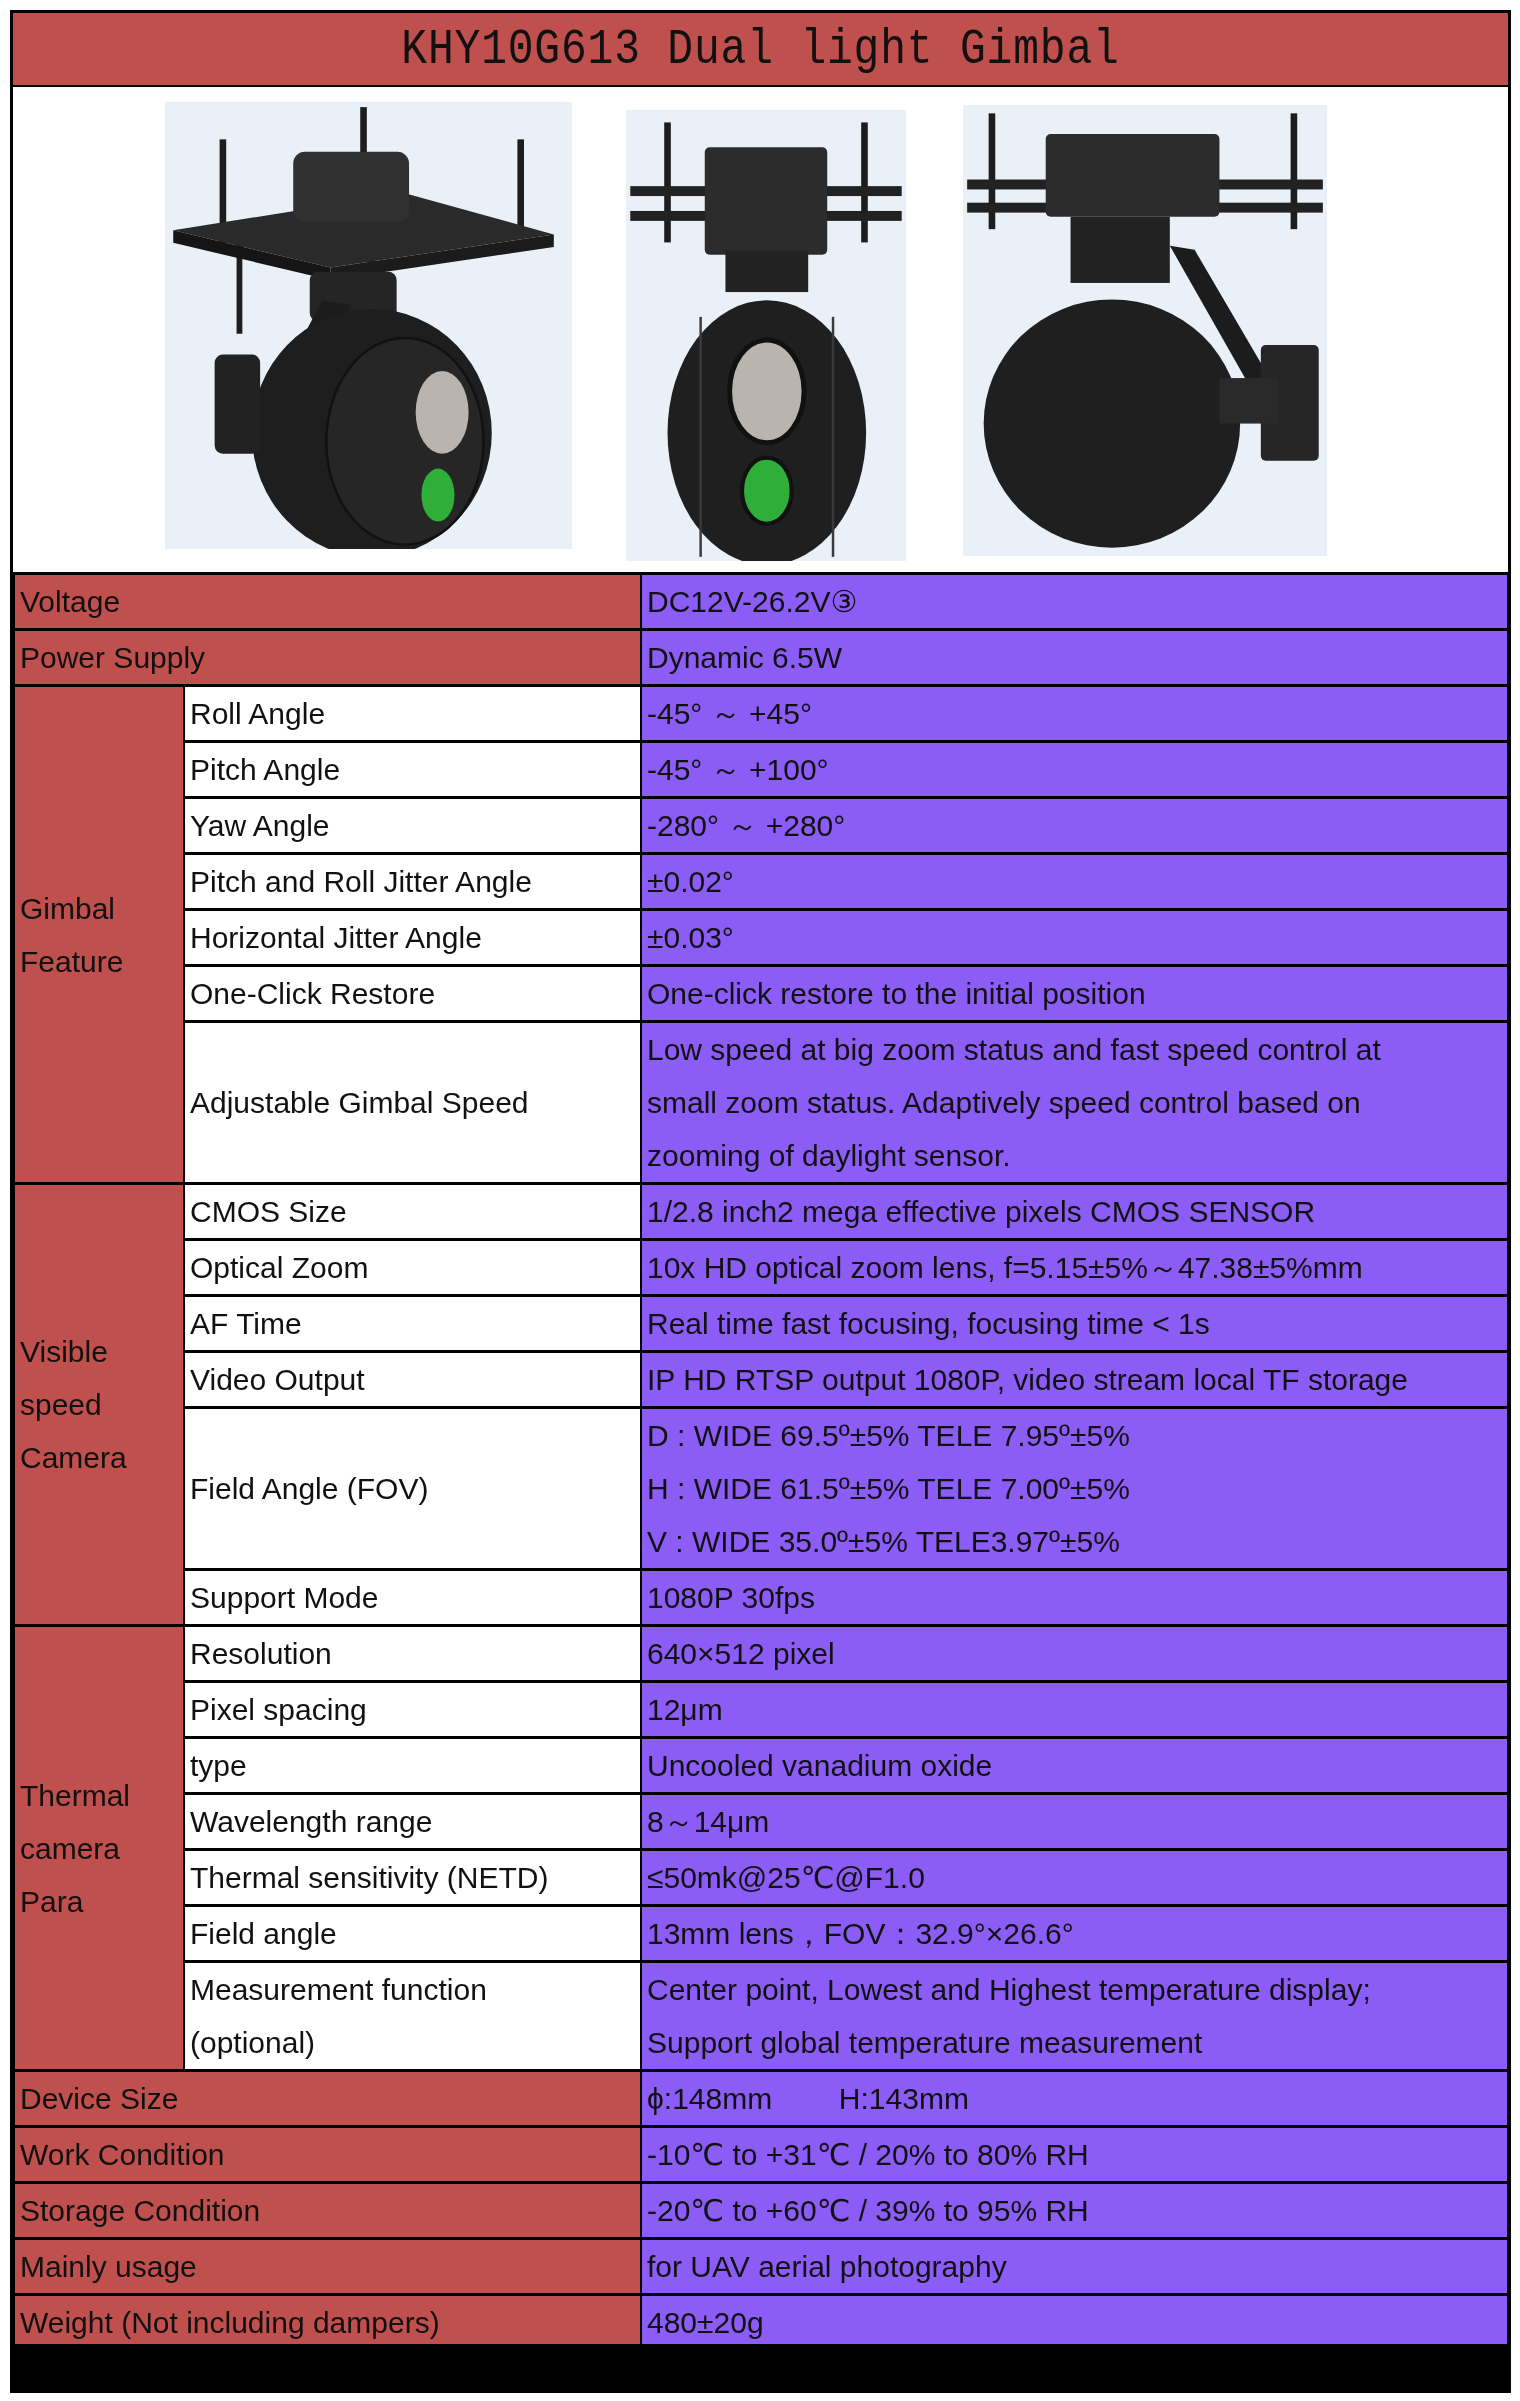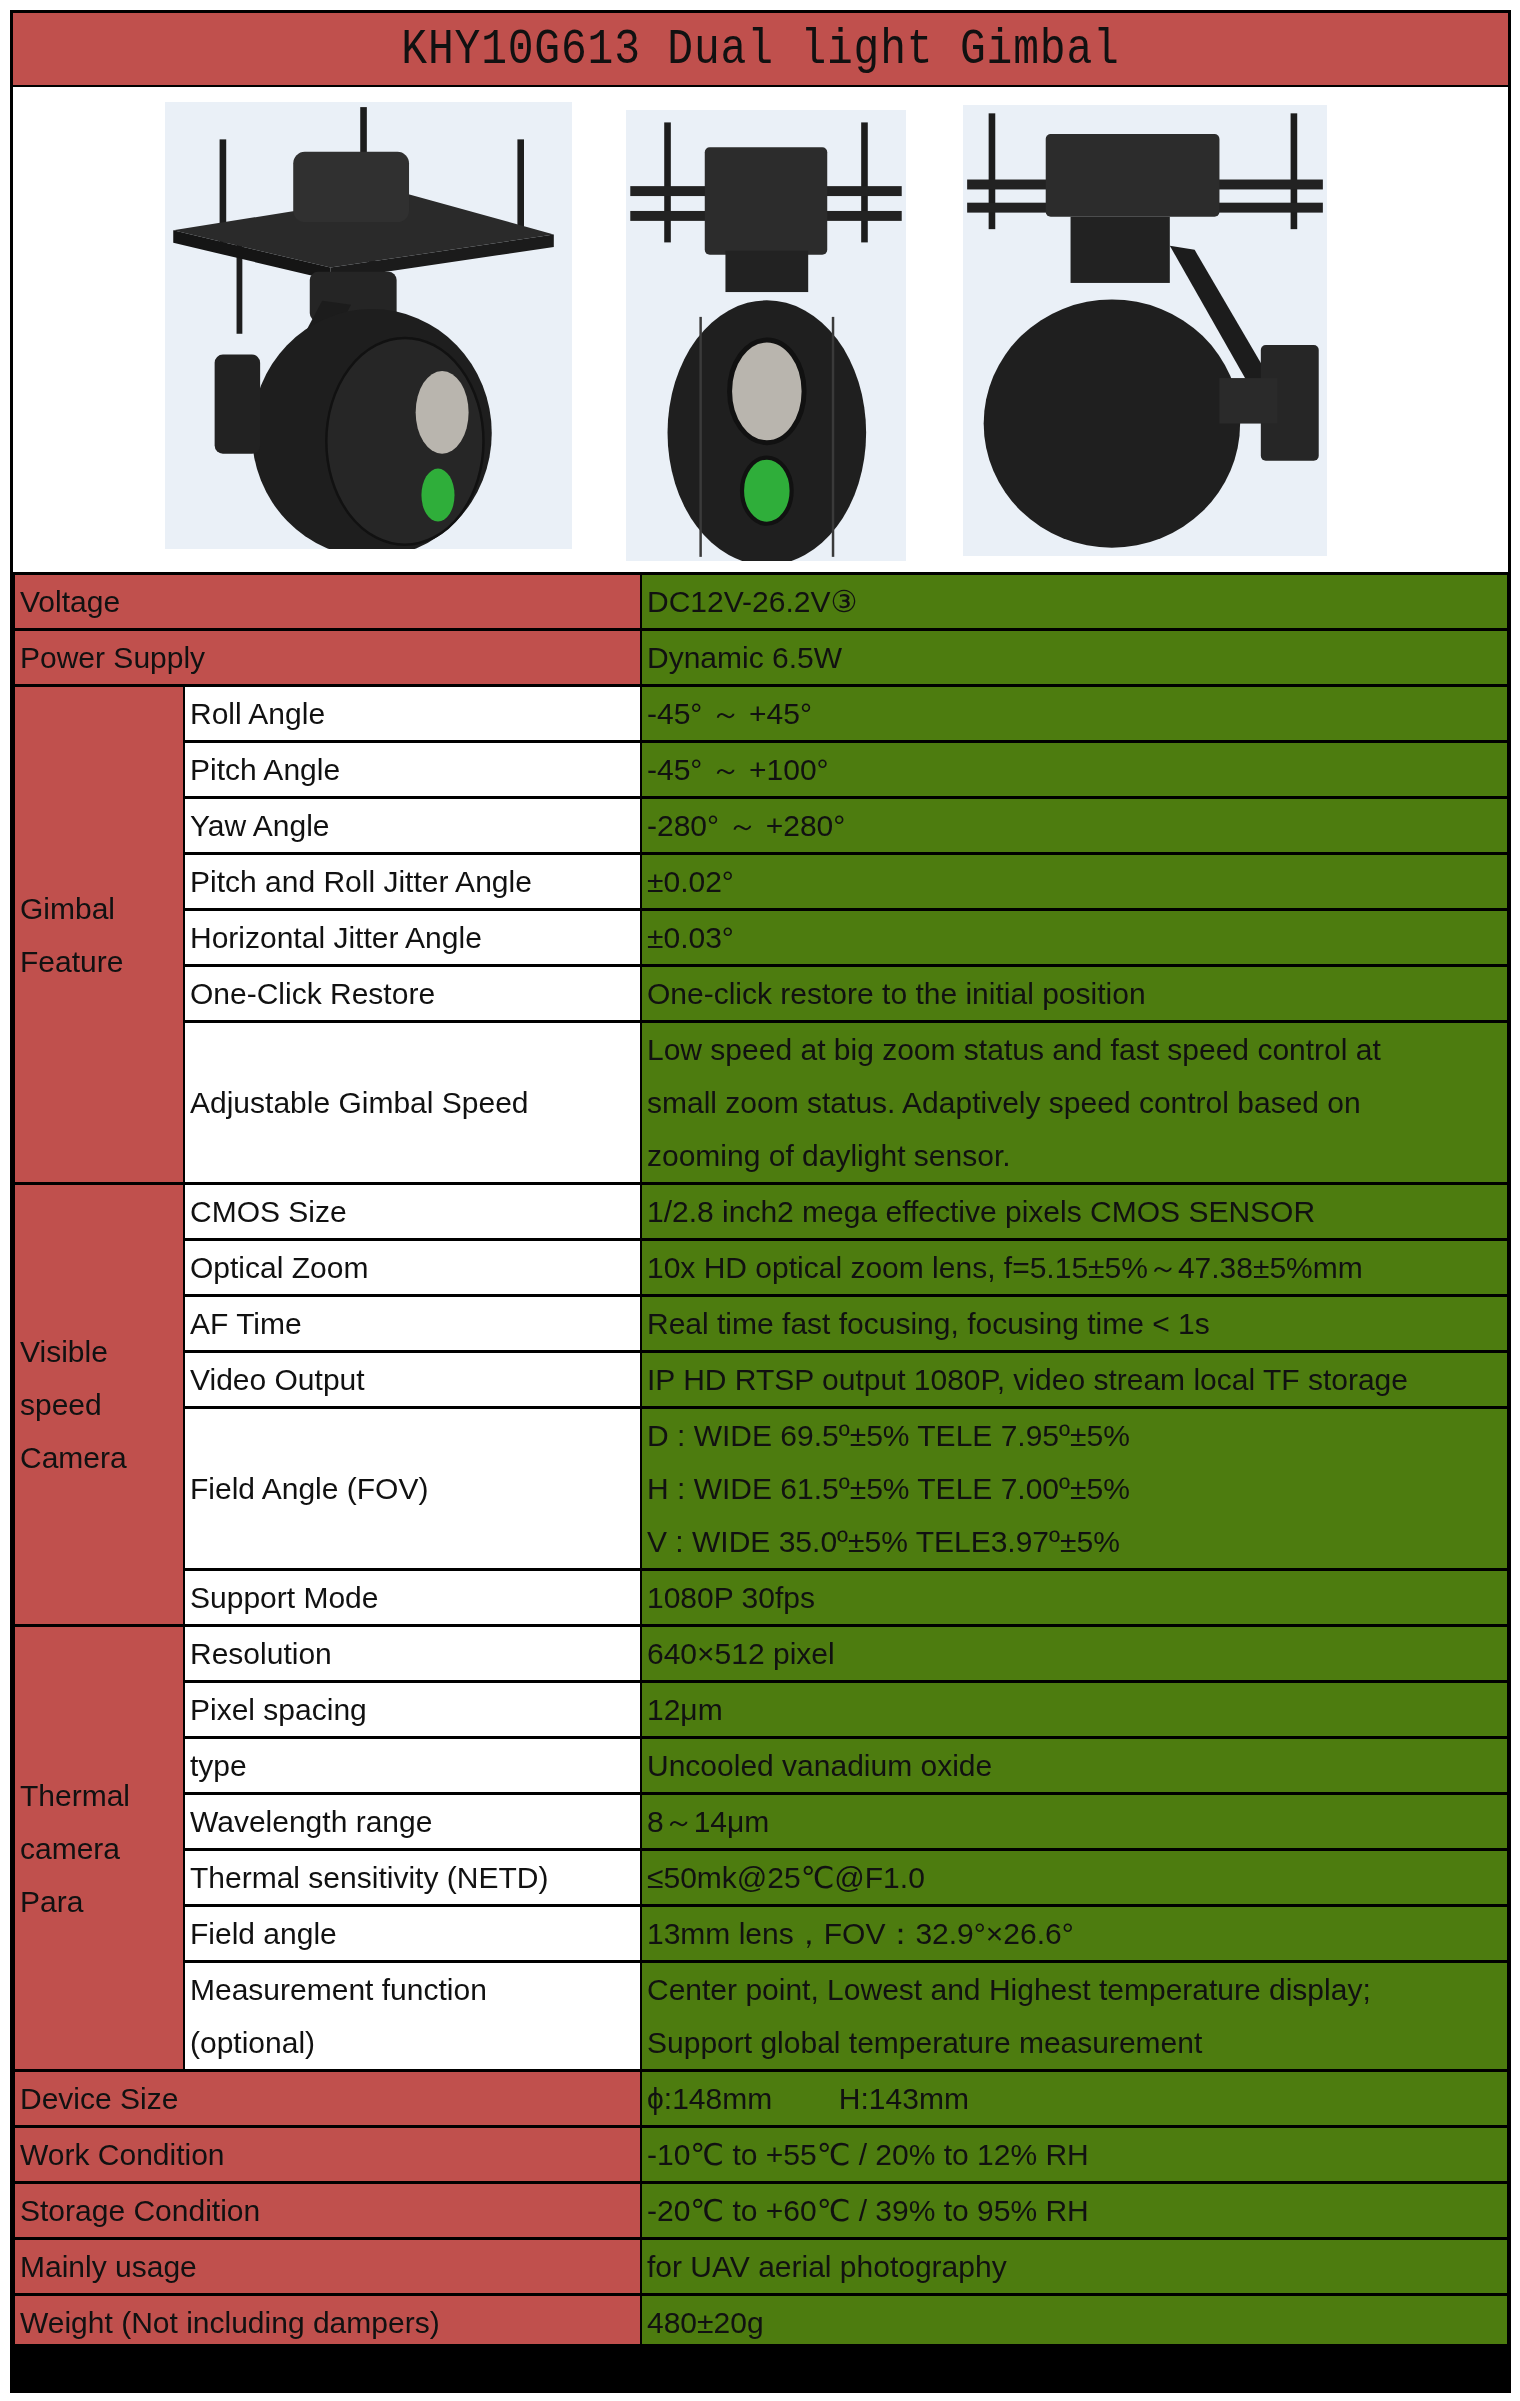--- a/index.html
+++ b/index.html
@@ -32,21 +32,21 @@
 
   table.spec {
     position: absolute; left: 0; top: 559px; width: 1494px;
     border-collapse: collapse; table-layout: fixed;
   }
   table.spec td {
     border: 2.5px solid #000; border-top-width: 3.3px;
     vertical-align: middle;
     font-size: 30px; line-height: 53px; height: 55px; padding: 0 5px;
   }
-  table.spec td.v { border-left-width: 1.7px; background: #4d7c0f; }
+  table.spec td.v { border-left-width: 1.7px; background: #8b5cf6; }
   td.red { background: #c0504d; }
   td.group { font-size: 30px; line-height: 53px; }
   td.sub { background: #fff; }
   td.multi { line-height: 53px; }
   .col1 { width: 170px; }
   .col2 { width: 457px; }
   .col3 { width: 867px; }
 
   .footer-bar {
     position: absolute; left: 0; bottom: 0; width: 100%; height: 46px; background: #000;
@@ -244,21 +244,21 @@
           <div>Support global temperature measurement</div>
         </td>
       </tr>
 
       <tr>
         <td class="red" colspan="2">Device Size</td>
         <td class="v" style="white-space:pre;">ϕ:148mm        H:143mm</td>
       </tr>
       <tr>
         <td class="red" colspan="2">Work Condition</td>
-        <td class="v">-10℃ to +55℃ / 20% to 12% RH</td>
+        <td class="v">-10℃ to +31℃ / 20% to 80% RH</td>
       </tr>
       <tr>
         <td class="red" colspan="2">Storage Condition</td>
         <td class="v">-20℃ to +60℃ / 39% to 95% RH</td>
       </tr>
       <tr>
         <td class="red" colspan="2">Mainly usage</td>
         <td class="v">for UAV aerial photography</td>
       </tr>
       <tr>

